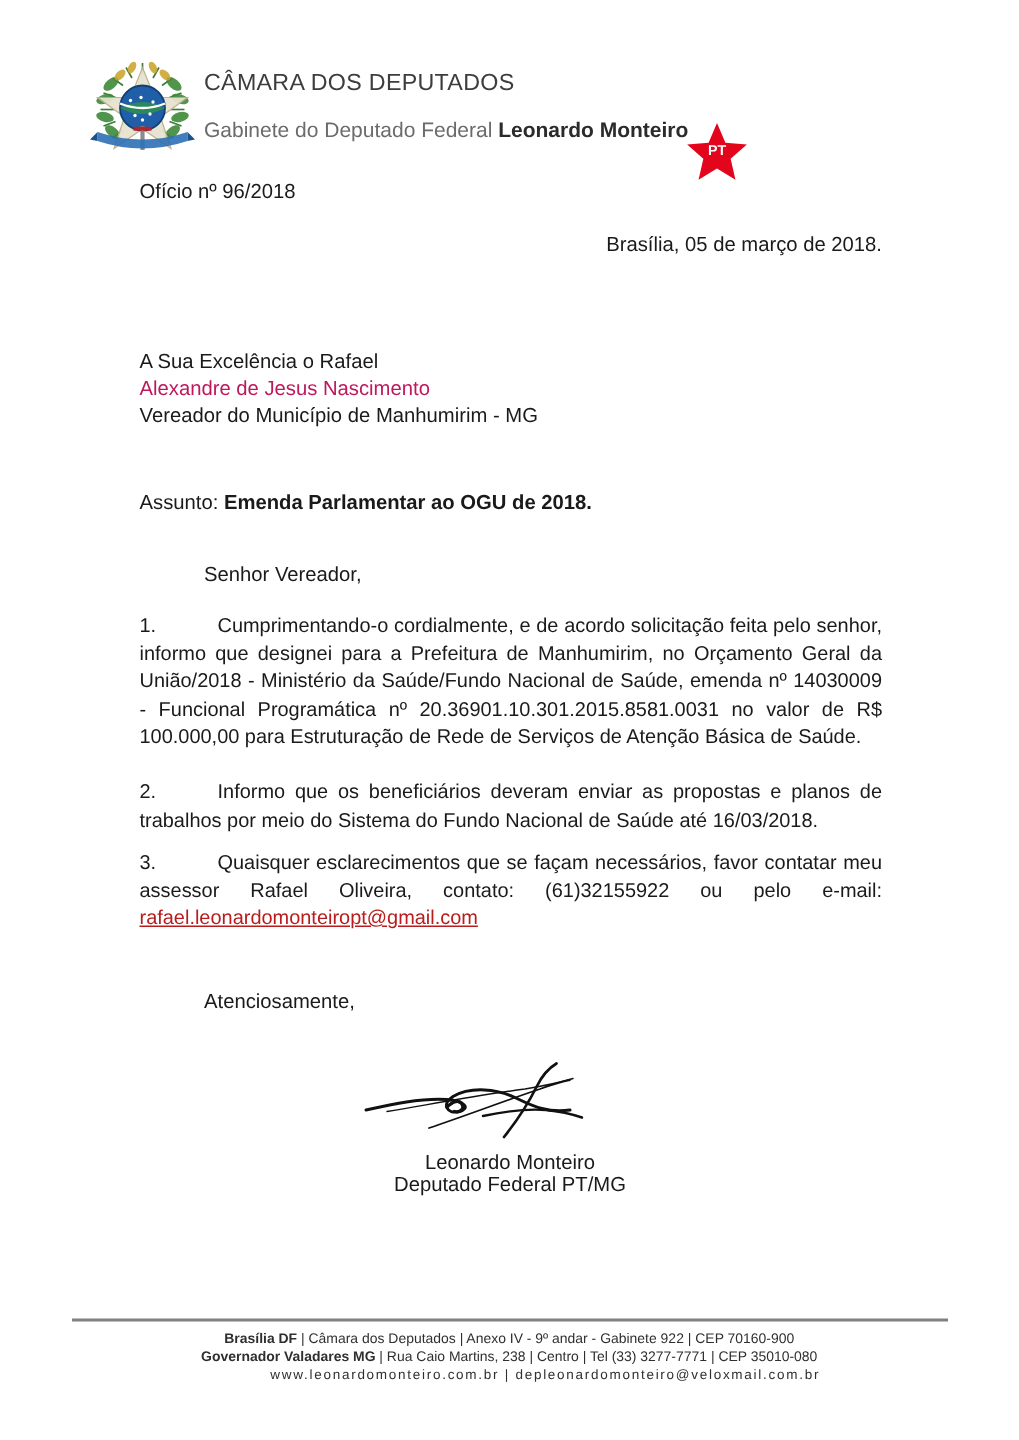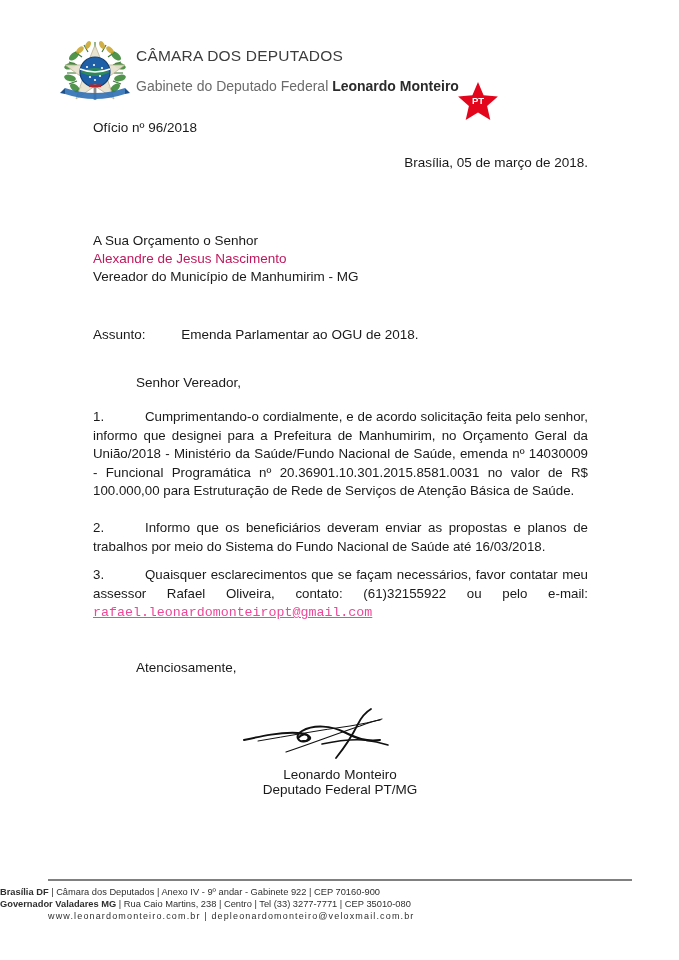--- a/index.html
+++ b/index.html
@@ -98,22 +98,21 @@
     color: #be185d;
   }
 
   .subject {
     position: absolute;
     left: 93px;
     top: 327px;
     font-size: 13.5px;
   }
   .subject b {
-    font-weight: 400;
-    margin-left: 32px;
+    font-weight: 700;
   }
 
   .salutation {
     position: absolute;
     left: 136px;
     top: 375px;
     font-size: 13.5px;
   }
 
   .para {
@@ -127,23 +126,22 @@
   }
   .para .num {
     display: inline-block;
     width: 52px;
   }
   .para-1 { top: 408px; }
   .para-2 { top: 519px; }
   .para-3 { top: 566px; }
 
   .mail-link {
-    color: #ec4899;
+    color: #b91c1c;
     text-decoration: underline;
-    font-family: Liberation Mono, monospace;
   }
 
   .closing {
     position: absolute;
     left: 136px;
     top: 660px;
     font-size: 13.5px;
   }
 
   .signature-wrap {
@@ -172,20 +170,21 @@
     top: 879px;
     width: 584px;
     height: 2px;
     background: #808080;
   }
   .footer {
     position: absolute;
     left: 0;
     top: 886px;
     width: 679px;
+    text-align: center;
     color: #2f2f2f;
   }
   .f-line {
     font-size: 9.3px;
     line-height: 12.2px;
     white-space: nowrap;
   }
   .f-line b { font-weight: 700; }
   .f-line.wide {
     letter-spacing: 1.15px;
@@ -272,21 +271,21 @@
         <text x="21" y="23.6" text-anchor="middle" font-family="Liberation Sans, sans-serif" font-size="9.5" font-weight="700" fill="#ffffff">PT</text>
       </svg>
     </span>
   </div>
 
   <div class="oficio-num">Ofício nº 96/2018</div>
 
   <div class="city-date">Brasília, 05 de março de 2018.</div>
 
   <div class="addressee">
-    <div>A Sua Orçamento o Senhor</div>
+    <div>A Sua Excelência o Rafael</div>
     <div class="faint">Alexandre de Jesus Nascimento</div>
     <div>Vereador do Município de Manhumirim - MG</div>
   </div>
 
   <div class="subject"><span>Assunto:</span> <b>Emenda Parlamentar ao OGU de 2018.</b></div>
 
   <div class="salutation">Senhor Vereador,</div>
 
   <div class="para para-1"><span class="num">1.</span><span>Cumprimentando-o cordialmente, e de acordo solicitação feita pelo senhor, informo que designei para a Prefeitura de Manhumirim, no Orçamento Geral da União/2018 - Ministério da Saúde/Fundo Nacional de Saúde, emenda nº 14030009 - Funcional Programática nº 20.36901.10.301.2015.8581.0031 no valor de R$ 100.000,00 para Estruturação de Rede de Serviços de Atenção Básica de Saúde.</span></div>
 

